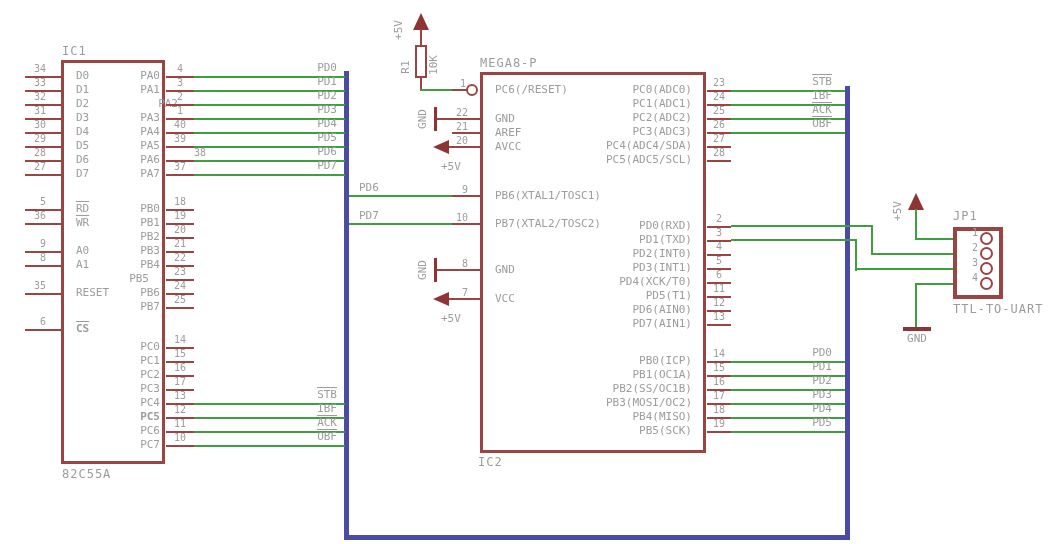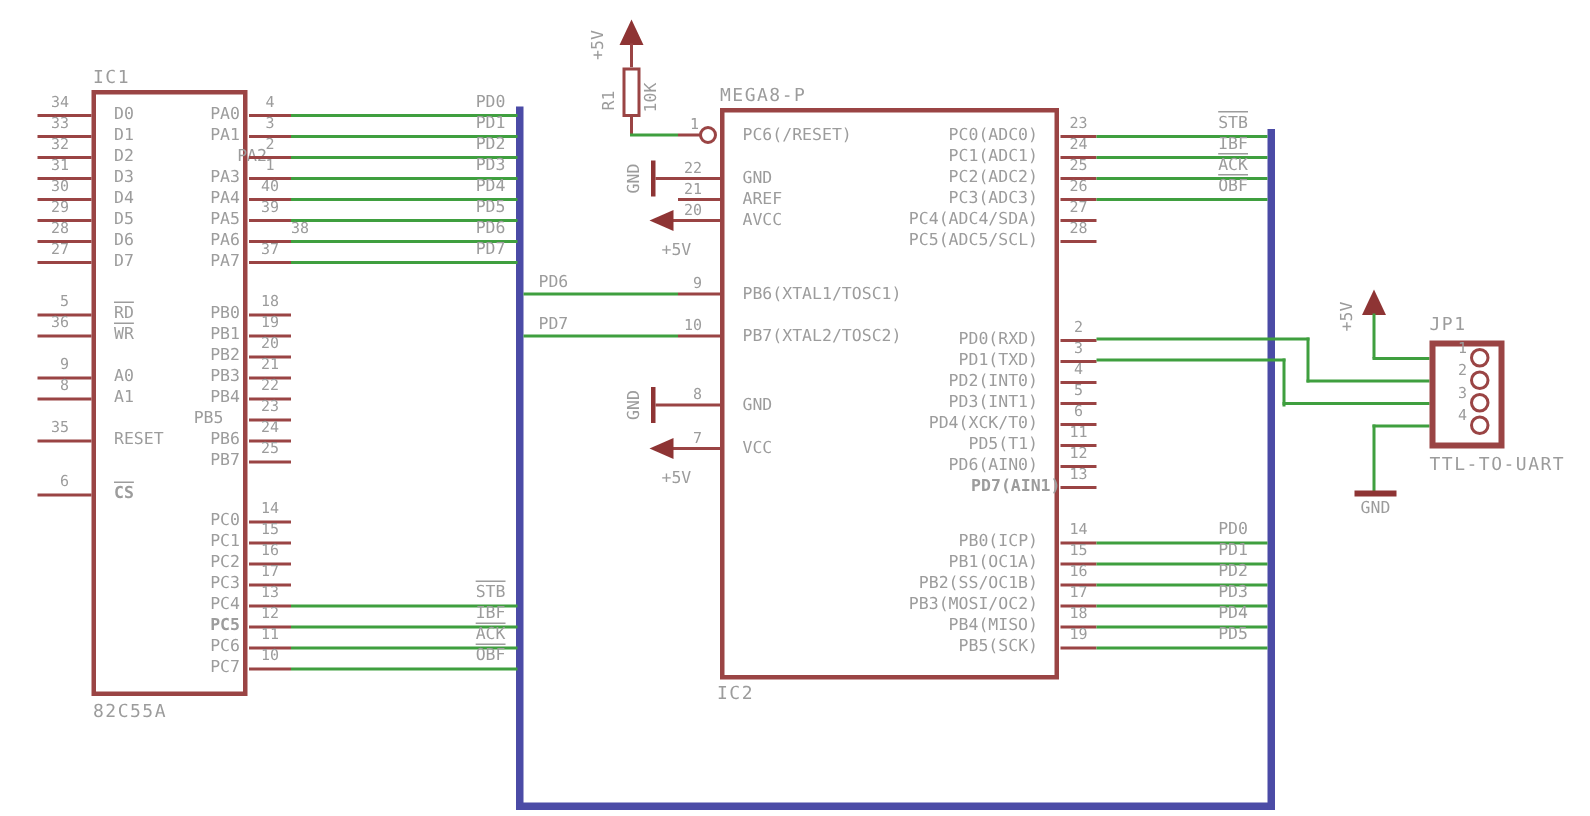--- a/index.html
+++ b/index.html
@@ -427,21 +427,21 @@
       <div class="pnum tc" style="left:150px;width:28px;">11</div>
     </div>
 
     <div class="prow">
       <div class="pname tr" style="left:0;width:137px;">PD6(AIN0)</div>
       <div class="pline" style="left:152px;width:24px;"></div>
       <div class="pnum tc" style="left:150px;width:28px;">12</div>
     </div>
 
     <div class="prow">
-      <div class="pname tr" style="left:15px;width:137px;font-weight:bold;">PD7(AIN1)</div>
+      <div class="pname tr" style="left:0;width:137px;">PD7(AIN1)</div>
       <div class="pline" style="left:152px;width:24px;"></div>
       <div class="pnum tc" style="left:150px;width:28px;">13</div>
     </div>
   </div>
 
 <div class="rows" style="left:555px;top:350px;width:290px;">
 
     <div class="prow">
       <div class="pname tr" style="left:0;width:137px;">PB0(ICP)</div>
       <div class="pline" style="left:152px;width:24px;"></div>

